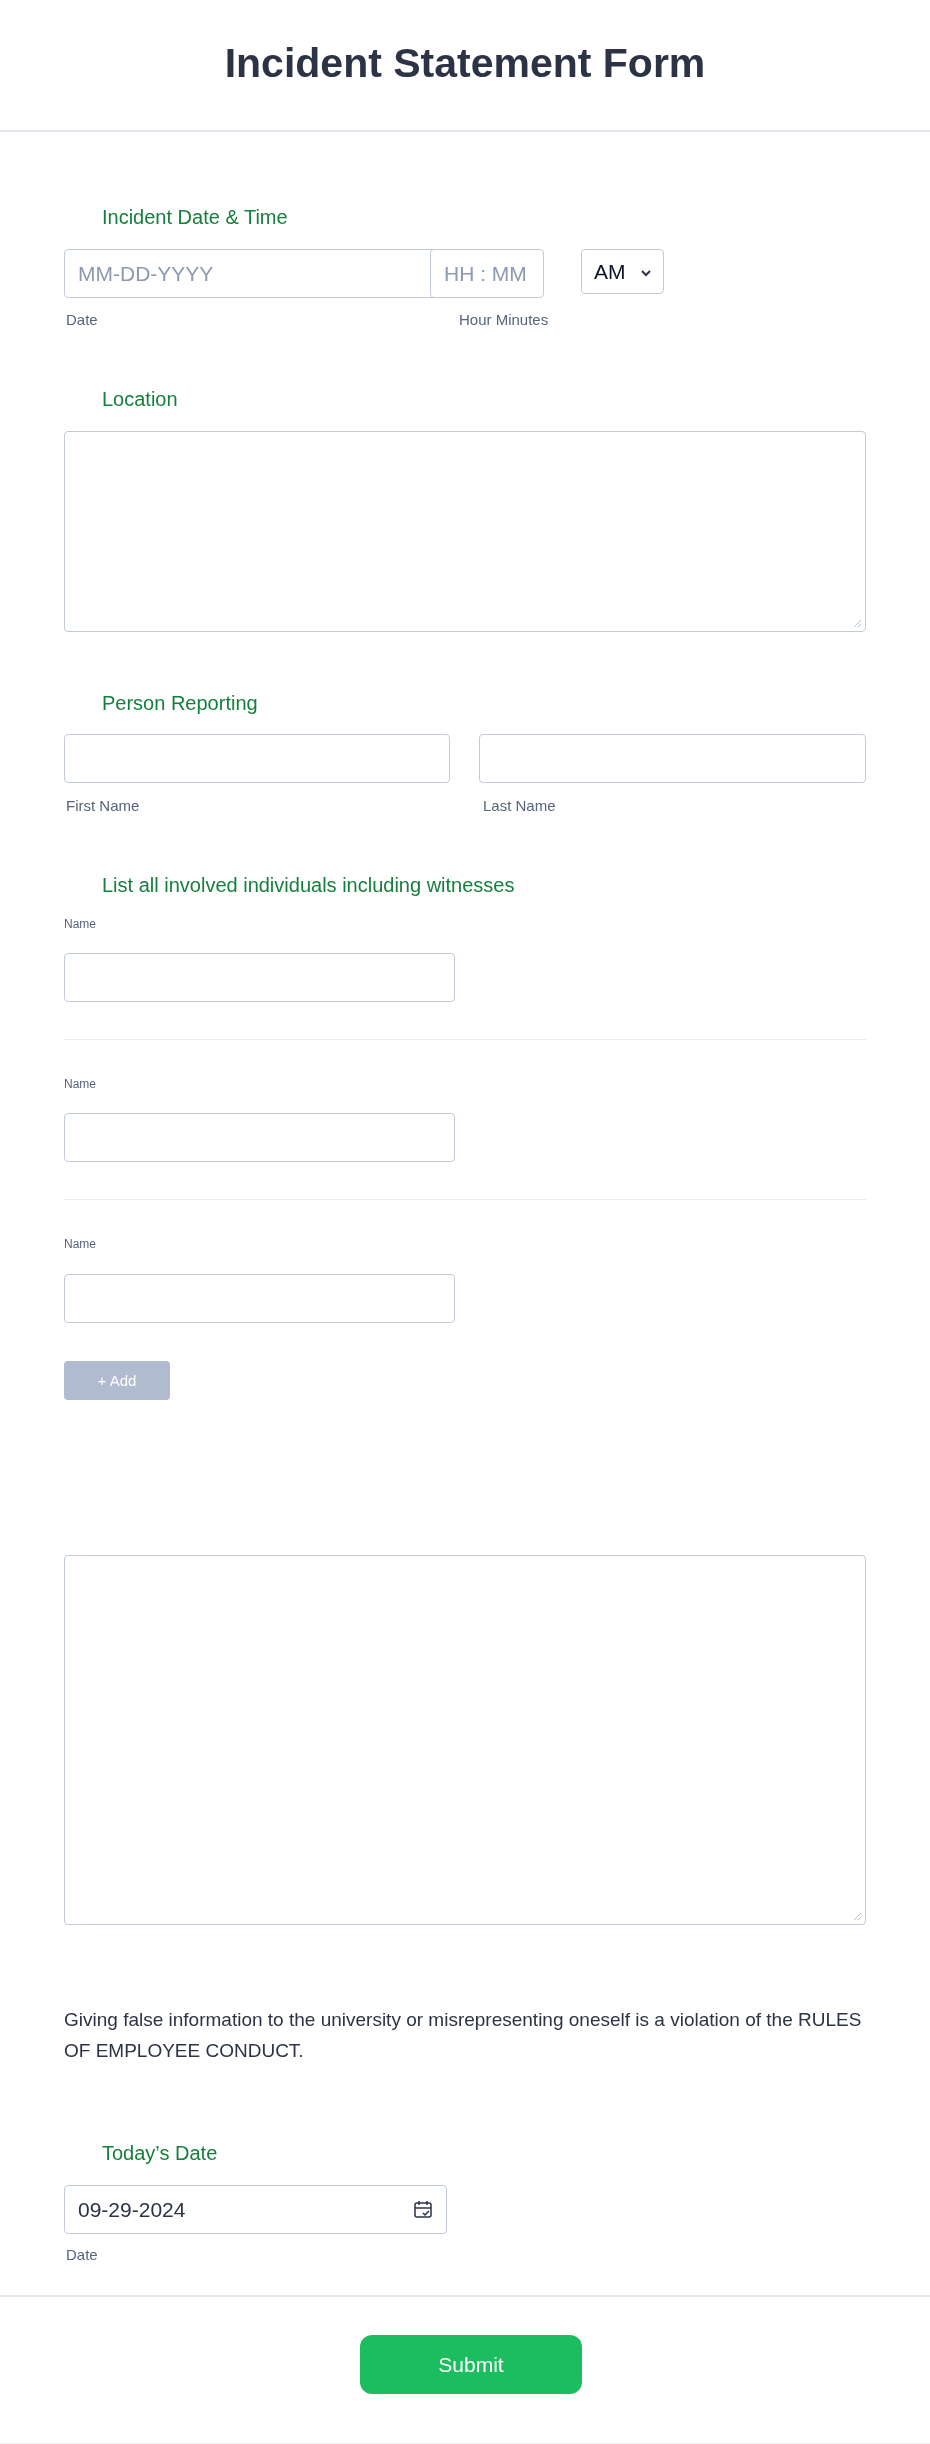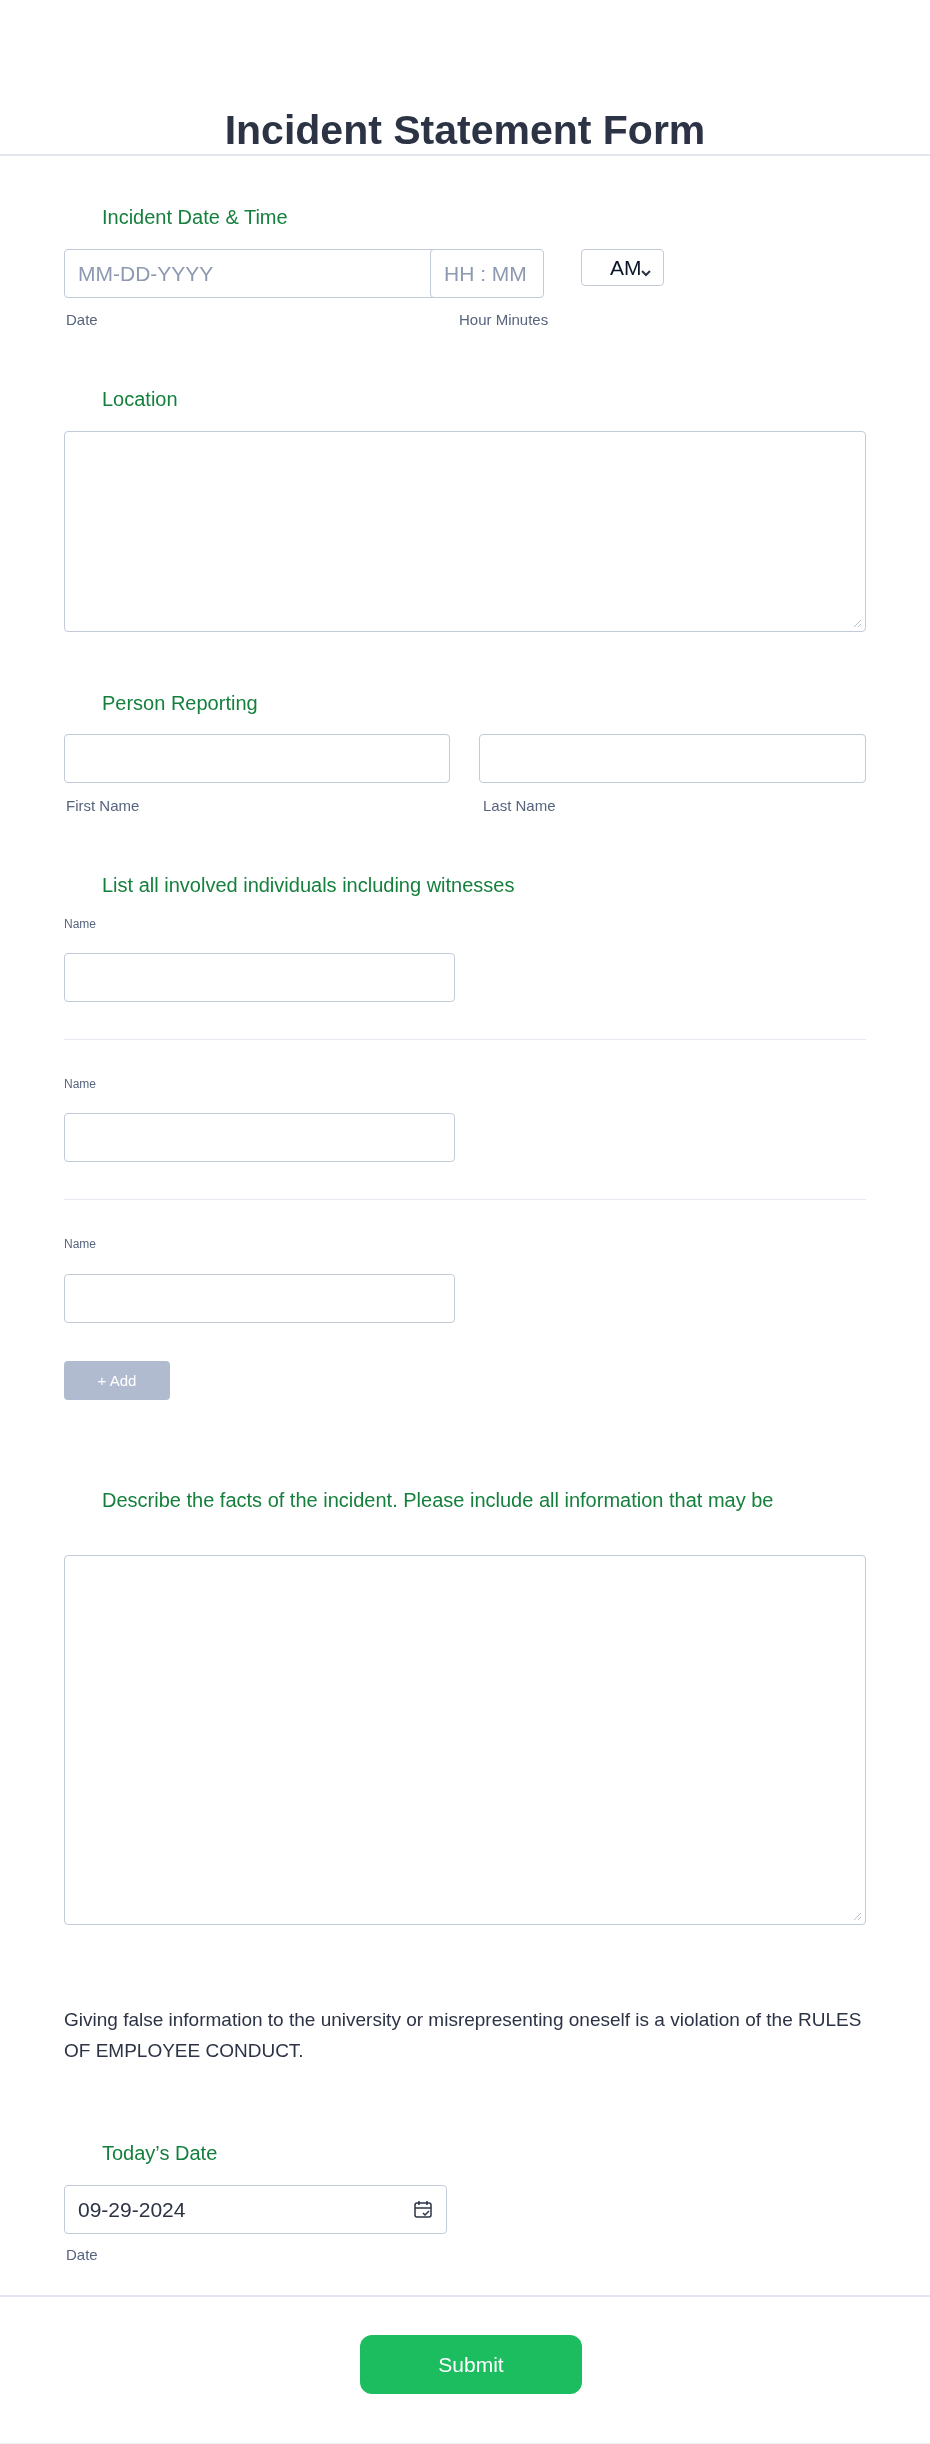--- a/index.html
+++ b/index.html
@@ -1,19 +1,19 @@
 <!DOCTYPE html>
 <html><head>
 <meta charset="utf-8">
 <style>
   * { box-sizing: border-box; margin: 0; padding: 0; }
   html, body { width: 930px; background: #ffffff; }
   body { font-family: "Liberation Sans", "DejaVu Sans", sans-serif; color: #2c3345; height: 2444px; position: relative; overflow: hidden; }
 
-  .header { height: 156px; border-bottom: 2px solid #e3e5ef; display: flex; align-items: flex-end; justify-content: center; }
+  .header { height: 132px; border-bottom: 2px solid #e3e5ef; display: flex; align-items: center; justify-content: center; }
   .header h1 { font-size: 41px; font-weight: 700; color: #2c3345; letter-spacing: 0; margin-top: -4px; }
 
   .section-label { position: absolute; left: 66px; font-size: 20px; color: #15803d; margin-left: 36px; }
   .sublabel { position: absolute; font-size: 15px; color: #57647e; }
   .field-label { position: absolute; left: 64px; font-size: 12px; color: #57647e; }
 
   .input { position: absolute; background: #fff; border: 1px solid #c3cad8; border-radius: 4px; height: 49px; font-size: 21px; color: #2c3345; display: flex; align-items: center; padding-left: 13px; }
   .input .placeholder { color: #8d99b0; }
   .textarea { position: absolute; background: #fff; border: 1px solid #c3cad8; border-radius: 4px; }
   .resize-grip { position: absolute; right: 3px; bottom: 3px; width: 9px; height: 9px; }
@@ -23,21 +23,21 @@
   .divider { position: absolute; left: 64px; width: 802px; height: 1px; background: #e8eaf1; }
 
   .add-btn { position: absolute; left: 64px; top: 1361px; width: 106px; height: 39px; background: #b1bbcf; border-radius: 4px; color: #fff; font-size: 15px; display: flex; align-items: center; justify-content: center; }
 
   .notice { position: absolute; left: 64px; top: 2004px; width: 800px; font-size: 19px; line-height: 31px; color: #2c3345; }
 
   .footer-line { position: absolute; left: 0; top: 2295px; width: 930px; height: 2px; background: #e3e5ef; }
   .submit-btn { position: absolute; left: 360px; top: 2335px; width: 222px; height: 59px; background: #1bbd5f; border-radius: 12px; color: #fff; font-size: 21px; display: flex; align-items: center; justify-content: center; }
   .bottom-line { position: absolute; left: 0; top: 2443px; width: 930px; height: 1px; background: #eef0f5; }
 
-  .ampm { position: absolute; left: 581px; top: 249px; width: 83px; height: 37px; border: 1px solid #c3cad8; border-radius: 4px; display: flex; align-items: center; padding-left: 28px; font-size: 21px; color: #0c1428; }
+  .ampm { position: absolute; left: 581px; top: 249px; width: 83px; height: 45px; border: 1px solid #c3cad8; border-radius: 4px; display: flex; align-items: center; padding-left: 12px; font-size: 21px; color: #0c1428; }
   .ampm svg { position: absolute; right: 11px; top: 19px; }
 </style>
 </head>
 <body>
 
 <div class="header">
   <h1>Incident Statement Form</h1>
 </div>
 
 <div class="section-label" style="top:206px;">Incident Date &amp; Time</div>
@@ -88,21 +88,20 @@
 <div class="field-label" style="top:1077px;">Name</div>
 <div class="input" style="left:64px; top:1113px; width:391px;"></div>
 <div class="divider" style="top:1199px;"></div>
 
 <div class="field-label" style="top:1237px;">Name</div>
 <div class="input" style="left:64px; top:1274px; width:391px;"></div>
 
 <div class="add-btn">+ Add</div>
 
 <div class="section-label" style="top:1488px; line-height:25px;">
-  <div>Describe the facts of the incident. Please include all information that may be</div>
 </div>
 <div class="textarea" style="left:64px; top:1555px; width:802px; height:370px;">
   <svg class="resize-grip" viewBox="0 0 9 9" stroke="#b6bdcb" stroke-width="1">
     <line x1="1" y1="8" x2="8" y2="1"></line>
       <line x1="5" y1="8" x2="8" y2="5"></line>
   </svg>
 </div>
 
 <div class="notice">Giving false information to the university or misrepresenting oneself is a violation of the RULES OF EMPLOYEE CONDUCT.</div>
 

